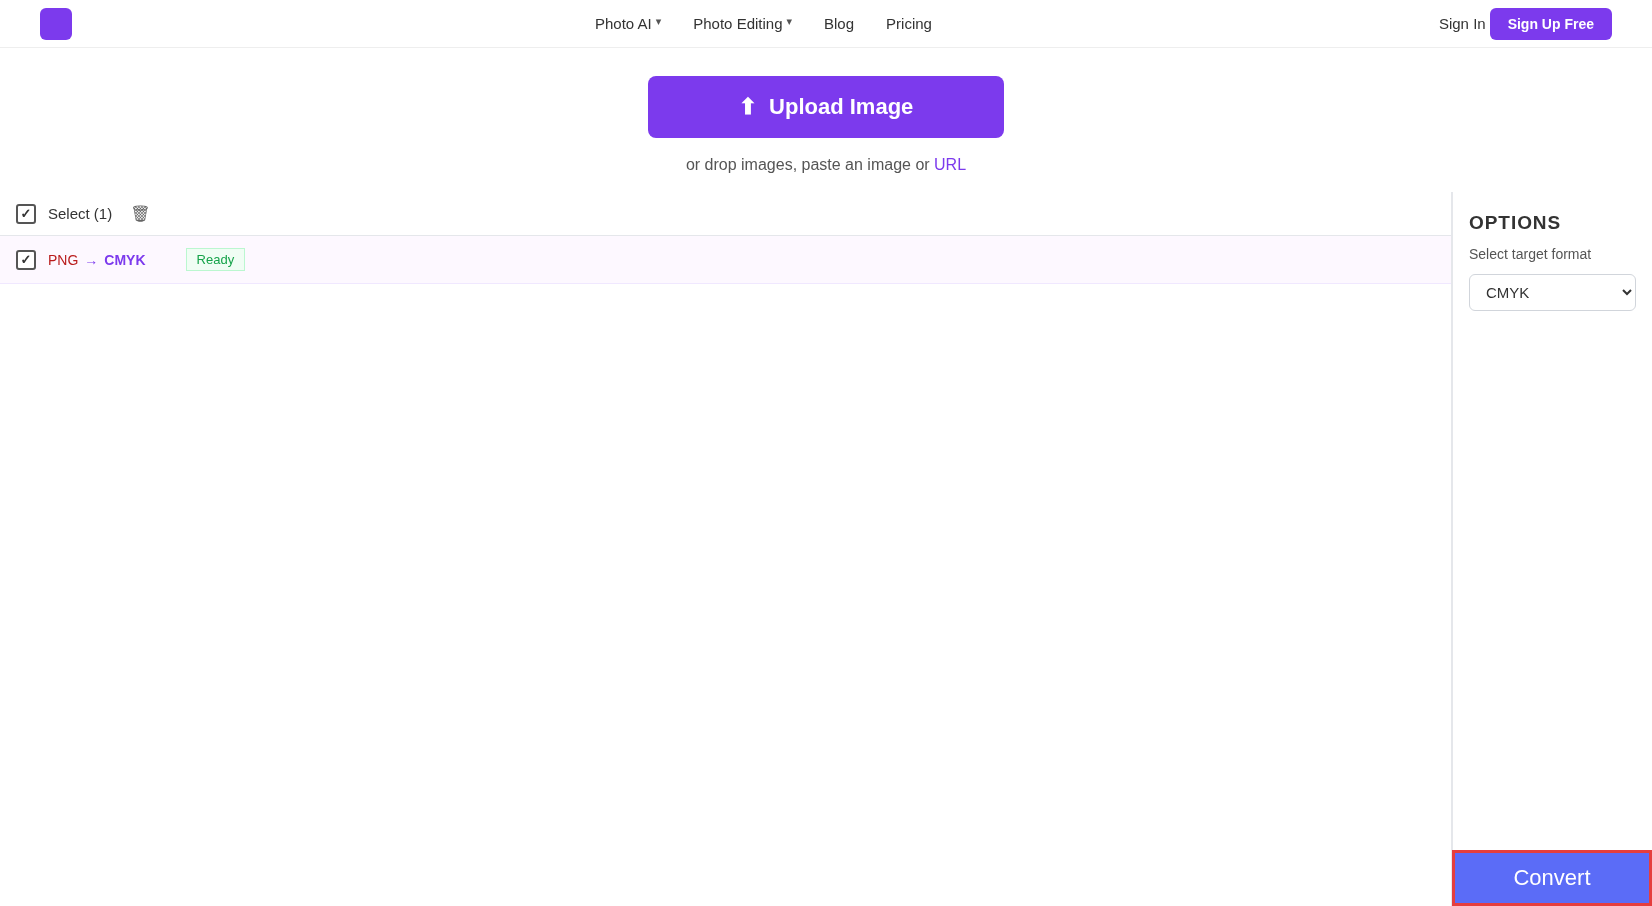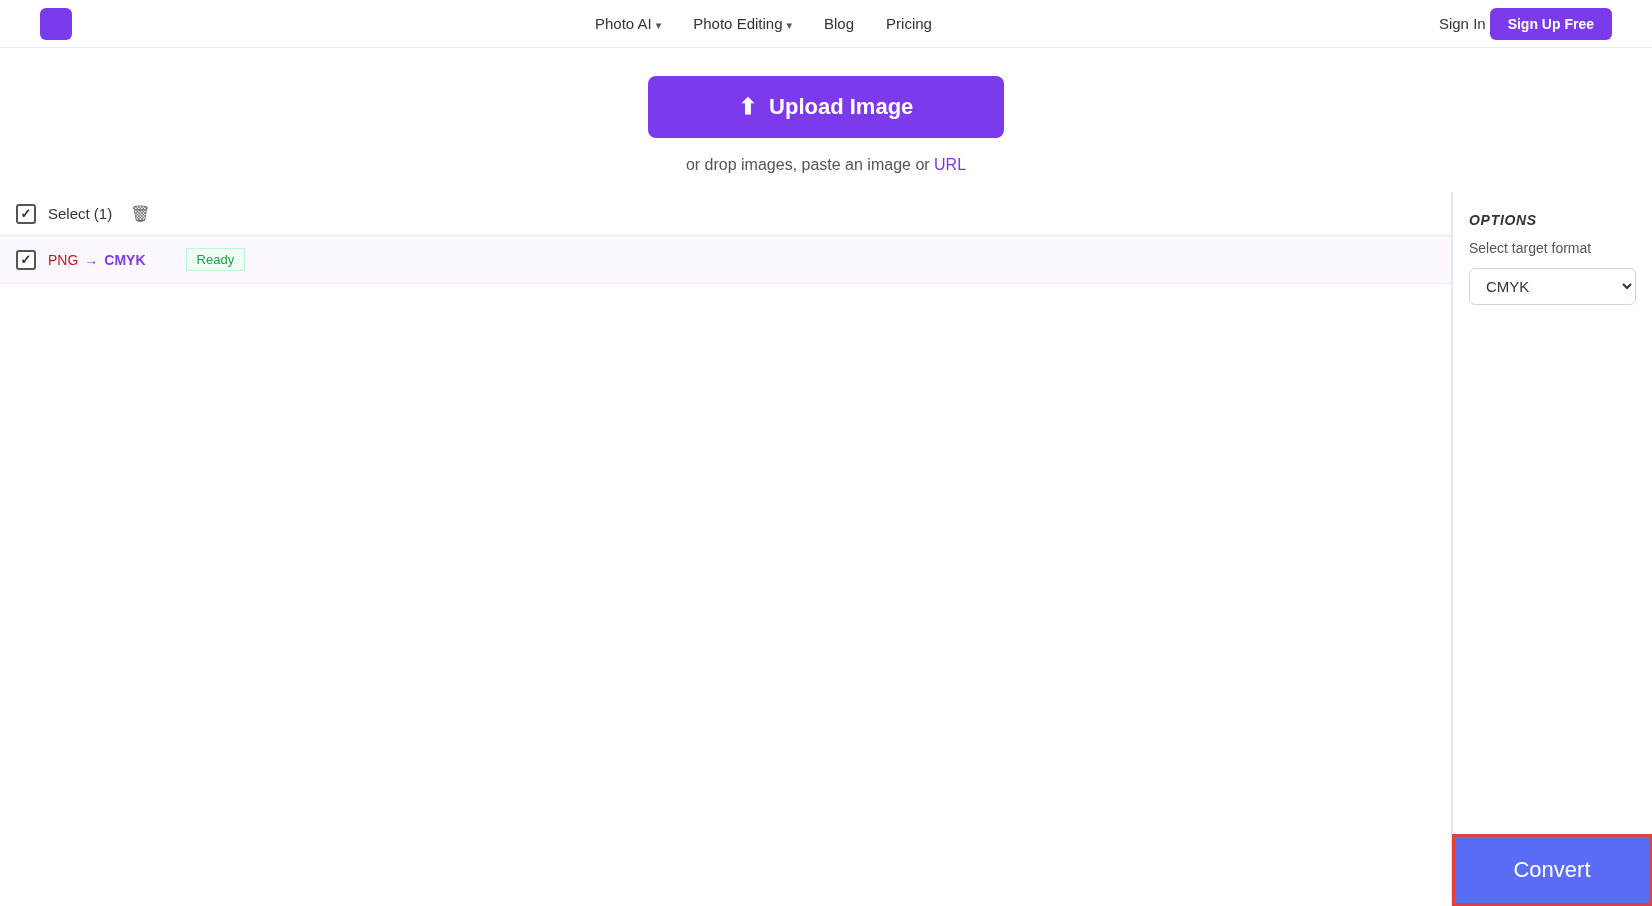--- a/index.html
+++ b/index.html
@@ -11,21 +11,21 @@
       align-items: center;
       justify-content: space-between;
       padding: 0 40px;
       height: 48px;
       border-bottom: 1px solid #eee;
       background: #fff;
     }
     .nav-left { display: flex; align-items: center; gap: 8px; }
     .nav-logo { width: 32px; height: 32px; background: #7c3aed; border-radius: 6px; margin-right: 16px; }
     .nav-center { display: flex; align-items: center; gap: 32px; }
-    .nav-item { font-size: 15px; color: #333; cursor: pointer; display: flex; align-items: flex-end; gap: 4px; text-decoration: none; }
+    .nav-item { font-size: 15px; color: #333; cursor: pointer; display: flex; align-items: flex-start; gap: 4px; text-decoration: none; }
     .nav-right { display: flex; align-items: center; gap: 4px; }
     .sign-in-btn { font-size: 15px; color: #333; cursor: pointer; background: none; border: none; }
     .sign-up-btn { background: #7c3aed; color: #fff; border: none; border-radius: 6px; padding: 8px 18px; font-size: 14px; cursor: pointer; font-weight: 600; }
     .chevron { font-size: 11px; color: #555; }
 
     
     .upload-area {
       display: flex;
       flex-direction: column;
       align-items: center;
@@ -136,26 +136,25 @@
     .sidebar {
       width: 200px;
       padding: 20px 16px;
       display: flex;
       flex-direction: column;
       gap: 12px;
       border-left: 1px solid #e5e7eb;
       background: #fff;
     }
     .options-title {
-      font-size: 14px;
+      font-size: 19px;
       font-weight: 700;
       color: #333;
       letter-spacing: 0.05em;
       text-transform: uppercase;
-      font-style: italic;
     }
     .options-label {
       font-size: 14px;
       color: #555;
     }
     .format-select {
       width: 100%;
       padding: 8px 12px;
       border: 1px solid #d1d5db;
       border-radius: 6px;
@@ -165,21 +164,21 @@
       cursor: pointer;
       appearance: auto;
     }
 
     
     .convert-bar {
       position: fixed;
       bottom: 0;
       right: 0;
       width: 200px;
-      height: 72px;
+      height: 56px;
       background: #5b6cf7;
       display: flex;
       align-items: center;
       justify-content: center;
       cursor: pointer;
       border: 3px solid #e53e3e;
     }
     .convert-btn-label {
       color: #fff;
       font-size: 22px;

